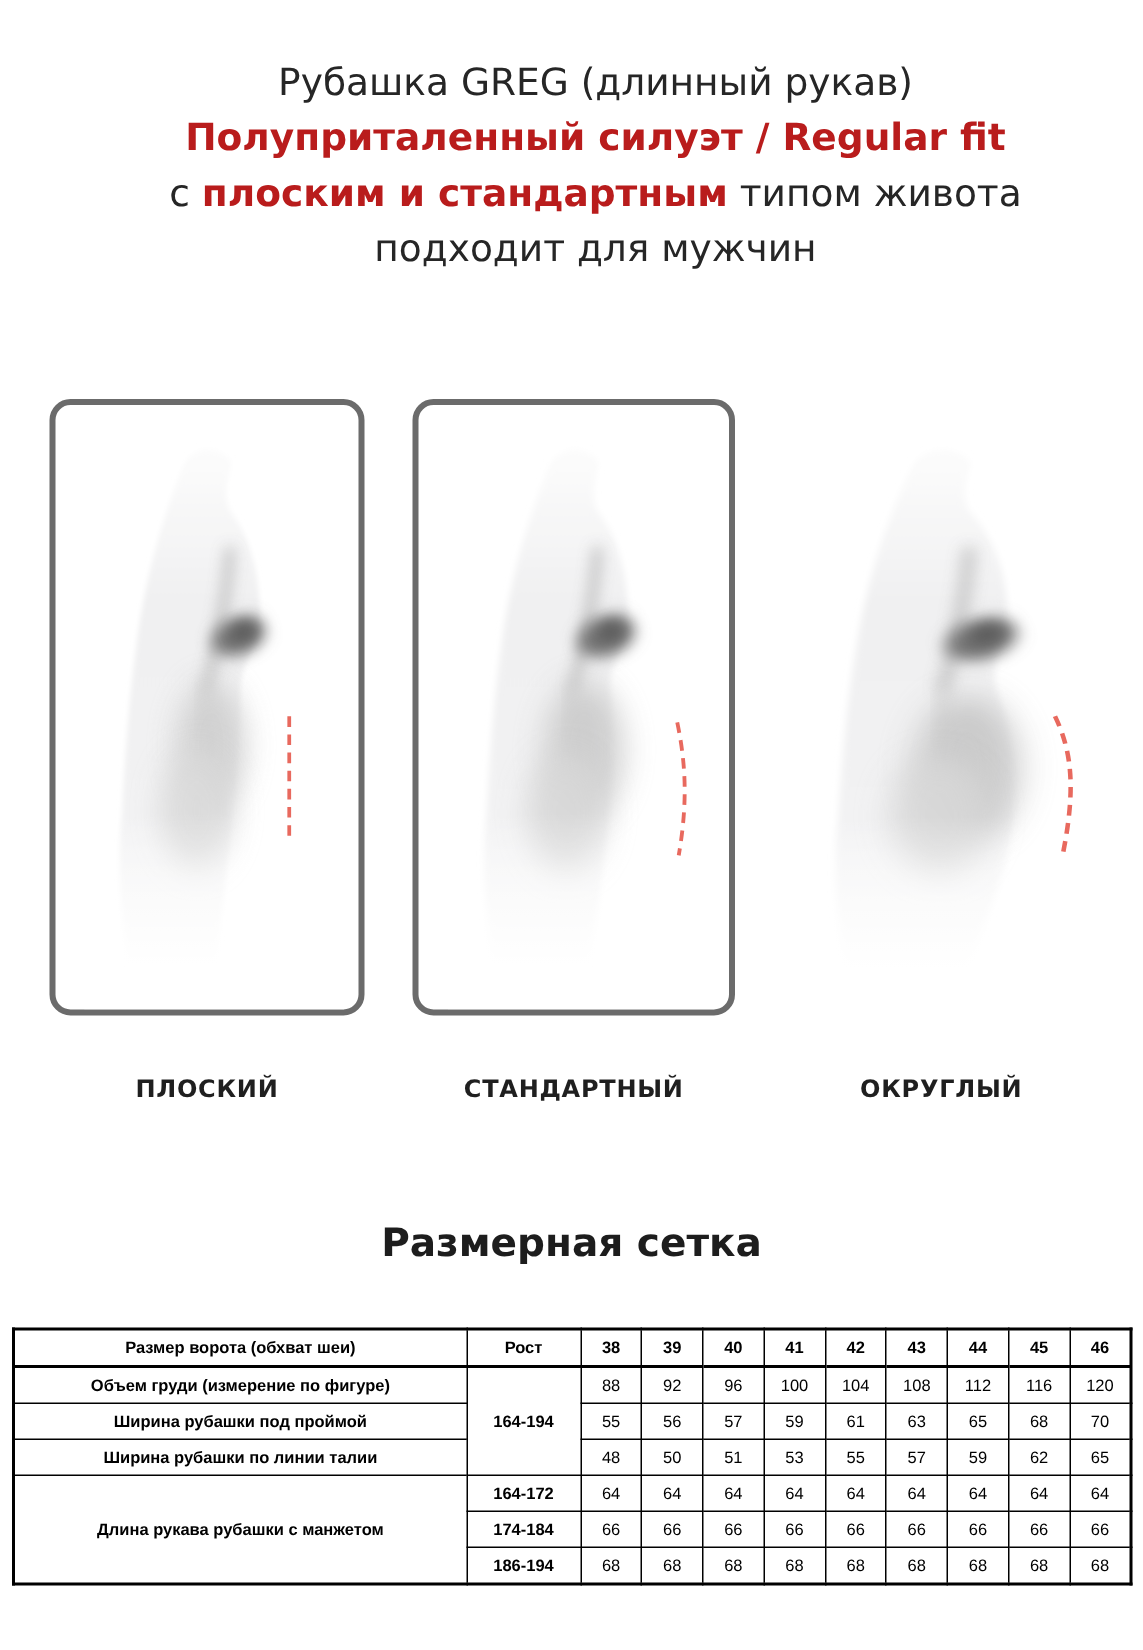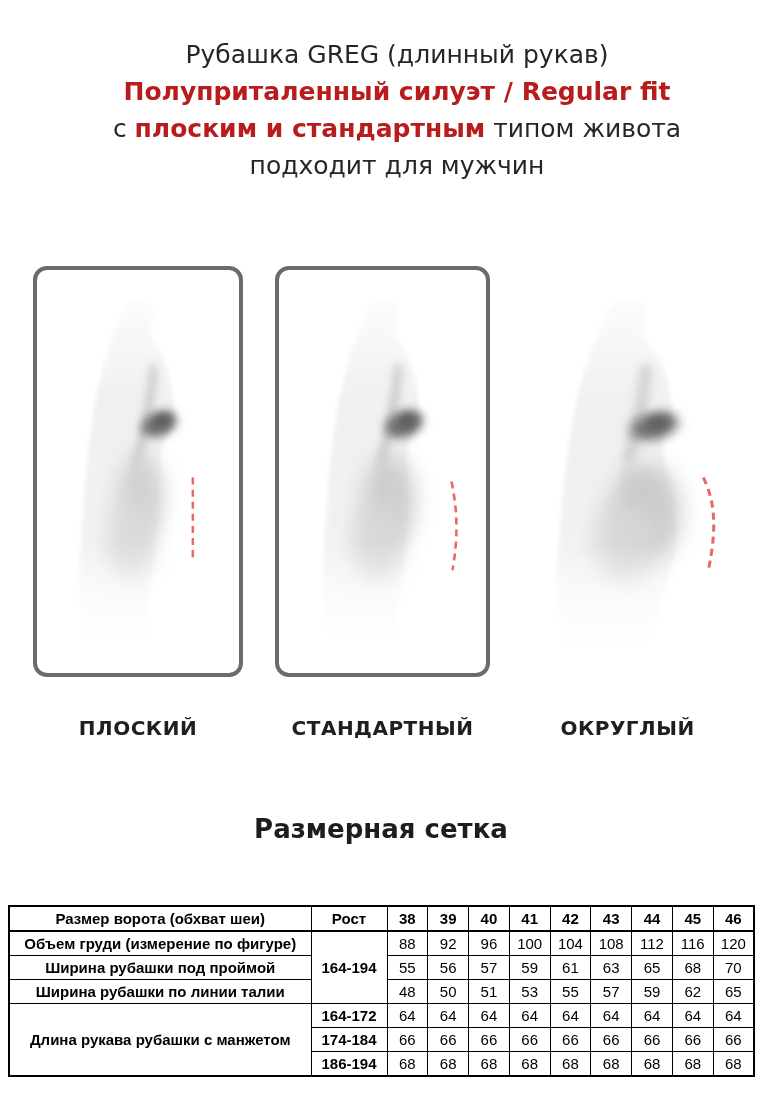--- a/index.html
+++ b/index.html
@@ -13,32 +13,32 @@
 
   
   .figbox{position:absolute;top:266px;height:411px;border:4px solid #6b6b6b;
           border-radius:14px;box-sizing:border-box;background:#fff;overflow:hidden;}
   .figbox-1{left:33px;width:210px;}
   .figbox-2{left:275px;width:215px;}
   .fig-plain{position:absolute;left:505px;top:270px;width:245px;height:403px;}
   .figbox svg,.fig-plain svg{display:block;width:100%;height:100%;}
 
   .figlabel{position:absolute;top:716px;text-align:center;font-weight:700;
-            font-size:20px;letter-spacing:.5px;color:#1f1f1f;}
+            font-size:16px;letter-spacing:.5px;color:#1f1f1f;}
   .figlabel-1{left:33px;width:210px;}
   .figlabel-2{left:275px;width:215px;}
   .figlabel-3{left:505px;width:245px;text-align:center;}
 
   
   .grid-title{position:absolute;top:808px;left:0;width:100%;margin:0;text-align:center;
               font-size:26px;line-height:42px;font-weight:700;color:#1d1d1d;}
   .tblwrap{position:absolute;left:8px;top:885px;}
   table.size{border-collapse:collapse;table-layout:fixed;width:747px;
-             font-family:"Liberation Sans",sans-serif;font-size:15px;color:#000;
-             border:2px solid #000;margin-top:20px;}
+             font-family:"Liberation Sans",sans-serif;font-size:11px;color:#000;
+             border:2px solid #000;}
   table.size td{border:1px solid #000;height:23px;text-align:center;padding:0;
                 overflow:hidden;white-space:nowrap;}
   td.lab{text-align:left;padding-left:6px;font-weight:700;}
   td.rost{font-weight:700;}
   tr.hdr-row td{font-weight:700;border-bottom:2px solid #000;}
   td.sep{border-bottom:2px solid #000;}
 </style>
 </head>
 <body>
 

